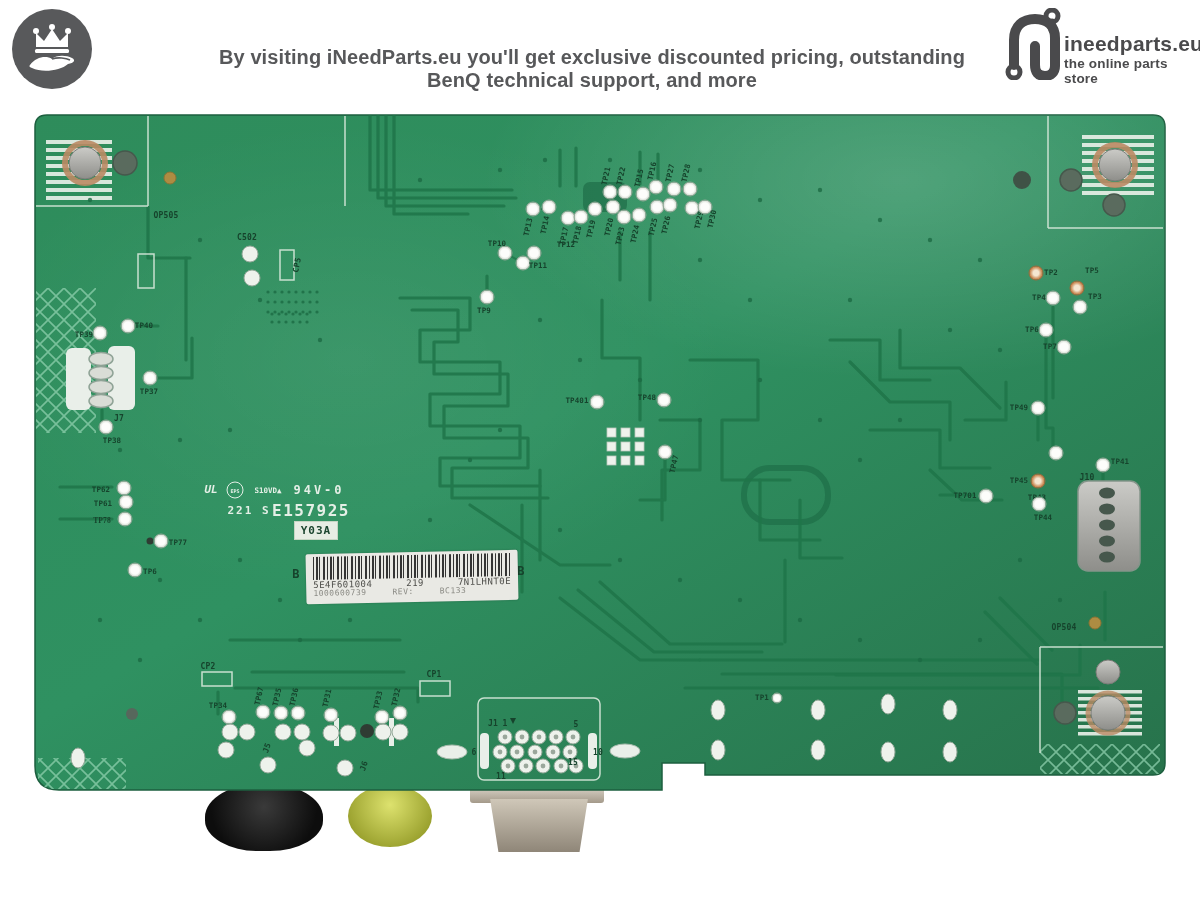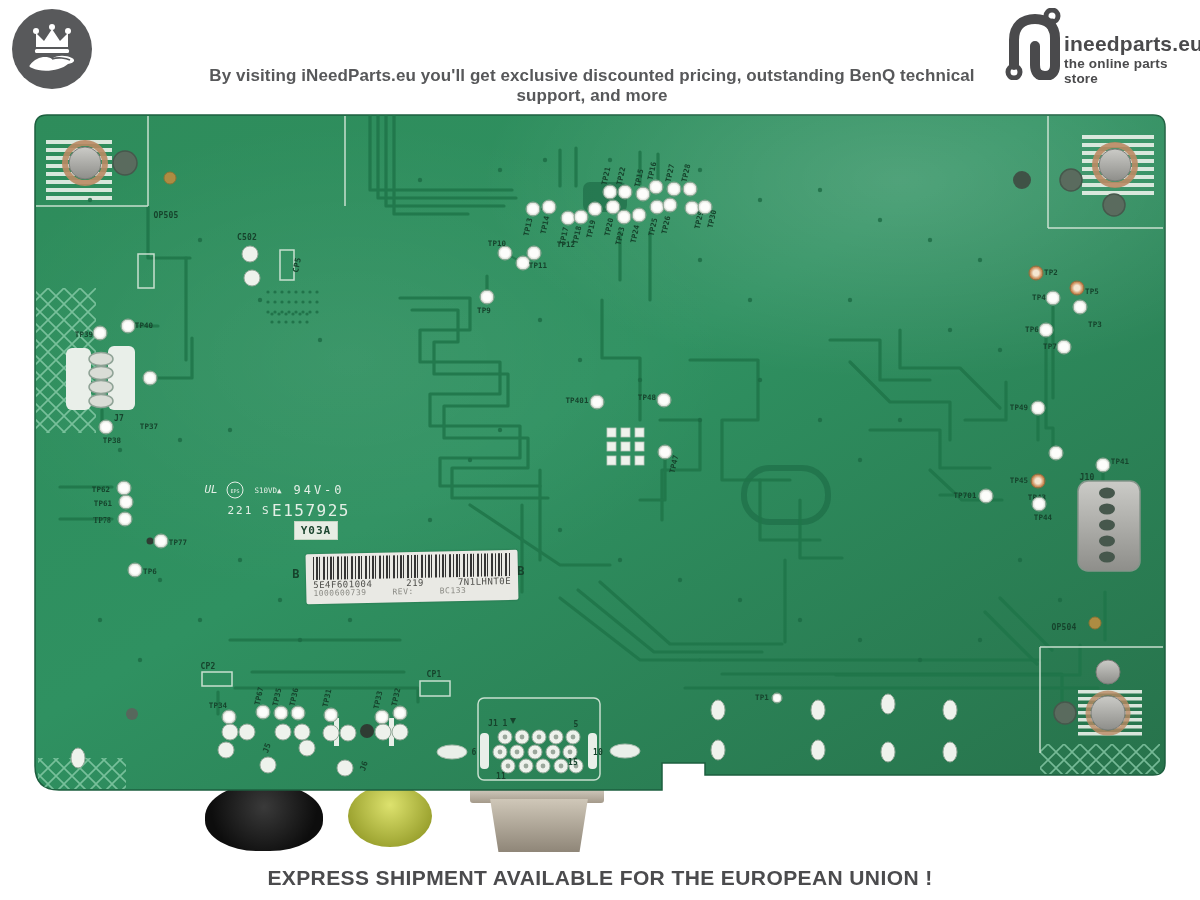--- a/index.html
+++ b/index.html
@@ -1,37 +1,37 @@
 <!DOCTYPE html>
 <html><head>
 <meta charset="utf-8">
 <style>
   html,body{margin:0;padding:0;background:#fff;}
   #page{position:relative;width:1200px;height:900px;background:#ffffff;overflow:hidden;font-family:"Liberation Sans",sans-serif;}
   .abs{position:absolute;}
   
   #crown-logo{left:8px;top:5px;width:88px;height:88px;z-index:5;}
-  #tagline{left:208px;top:66px;width:768px;text-align:center;font-size:17px;font-weight:700;color:#57585a;letter-spacing:.1px;z-index:5;}
+  #tagline{left:208px;top:46px;width:768px;text-align:center;font-size:20px;font-weight:700;color:#57585a;letter-spacing:.1px;z-index:5;}
   #brand{left:996px;top:6px;width:202px;height:76px;z-index:5;}
   #brand-mark{position:absolute;left:6px;top:2px;width:62px;height:72px;}
   #brand-title{position:absolute;left:68px;top:26px;font-size:21px;font-weight:700;color:#4a4a4c;letter-spacing:.2px;}
   #brand-sub{position:absolute;left:68px;top:50px;font-size:13.5px;font-weight:700;color:#4a4a4c;letter-spacing:.2px;}
   
   #footer{left:0;right:0;top:866px;text-align:center;font-size:21px;font-weight:700;color:#4b4b4d;letter-spacing:.4px;z-index:5;}
   
   #under-layer{position:absolute;inset:0;z-index:0;}
   #pcb-svg{position:absolute;inset:0;z-index:1;pointer-events:none;}
   #labels{position:absolute;inset:0;z-index:2;pointer-events:none;}
   .jack-black{position:absolute;left:205px;top:783px;width:118px;height:68px;border-radius:50% 50% 45% 45%;background:radial-gradient(circle at 50% 35%,#3a3a3a,#0d0d0d 72%);}
   .jack-yellow{position:absolute;left:348px;top:785px;width:84px;height:62px;border-radius:50%;background:radial-gradient(circle at 50% 32%,#dde26e,#9aa12e 75%);}
   .vga-flange{position:absolute;left:470px;top:787px;width:134px;height:16px;border-radius:3px;background:linear-gradient(#d8d2c6,#a49a8a);}
   .vga-body{position:absolute;left:487px;top:799px;width:104px;height:53px;background:linear-gradient(180deg,#cfc7b8,#8f8678);clip-path:polygon(3% 0,97% 0,89% 100%,11% 100%);}
   
   .sl{position:absolute;font-family:"DejaVu Sans Mono",monospace;font-size:8px;font-weight:700;color:#16432c;transform:translate(-50%,-50%);white-space:nowrap;letter-spacing:.2px;}
-  .slw{position:absolute;font-family:"DejaVu Sans Mono",monospace;font-weight:400;color:#e4efe6;transform:translate(-50%,-50%);white-space:nowrap;}
+  .slw{position:absolute;font-family:"DejaVu Sans Mono",monospace;font-weight:700;color:#e4efe6;transform:translate(-50%,-50%);white-space:nowrap;}
   .r78{transform:translate(-50%,-50%) rotate(-78deg);}
   .r70{transform:translate(-50%,-50%) rotate(-70deg);}
   .big-b{font-size:12px;}
   .tp-pad{position:absolute;width:13px;height:13px;border-radius:50%;transform:translate(-50%,-50%);
     background:radial-gradient(circle,#fdfdfb 45%,#d9dfd6 68%,#b9c2b6);border:1px solid #93a898;}
   .tp-pad.copper{background:radial-gradient(circle,#f5e6d0 30%,#cd8f5c 62%,#b5773f);border:1px solid #9c6a3c;}
   .tp-pad.small{width:9px;height:9px;}
   .tp-label{position:absolute;font-family:"DejaVu Sans Mono",monospace;font-size:7.5px;font-weight:700;color:#16432c;white-space:nowrap;letter-spacing:.1px;}
   
   .cert-ul{font-style:italic;font-size:11px;}
@@ -539,41 +539,41 @@
         <div class="tp-label" style="left: 577px; top: 400px; transform: translate(-50%, -50%);">TP401</div>
         <div class="tp-pad" style="left: 664px; top: 400px;"></div>
         <div class="tp-label" style="left: 647px; top: 397px; transform: translate(-50%, -50%);">TP48</div>
         <div class="tp-pad" style="left: 665px; top: 452px;"></div>
         <div class="tp-label" style="left: 674px; top: 464px; transform: translate(-50%, -50%) rotate(-78deg);">TP47</div>
         <div class="tp-pad" style="left: 128px; top: 326px;"></div>
         <div class="tp-label" style="left: 144px; top: 325px; transform: translate(-50%, -50%);">TP40</div>
         <div class="tp-pad" style="left: 100px; top: 333px;"></div>
         <div class="tp-label" style="left: 84px; top: 334px; transform: translate(-50%, -50%);">TP39</div>
         <div class="tp-pad" style="left: 150px; top: 378px;"></div>
-        <div class="tp-label" style="left: 149px; top: 391px; transform: translate(-50%, -50%); margin-top: 35px;">TP37</div>
+        <div class="tp-label" style="left: 149px; top: 391px; transform: translate(-50%, -50%);">TP37</div>
         <div class="tp-pad" style="left: 106px; top: 427px;"></div>
         <div class="tp-label" style="left: 112px; top: 440px; transform: translate(-50%, -50%);">TP38</div>
         <div class="tp-pad" style="left: 124px; top: 488px;"></div>
         <div class="tp-label" style="left: 101px; top: 489px; transform: translate(-50%, -50%);">TP62</div>
         <div class="tp-pad" style="left: 126px; top: 502px;"></div>
         <div class="tp-label" style="left: 103px; top: 503px; transform: translate(-50%, -50%);">TP61</div>
         <div class="tp-pad" style="left: 125px; top: 519px;"></div>
         <div class="tp-label" style="left: 102px; top: 520px; transform: translate(-50%, -50%); font-family: Liberation Serif, serif;">TP78</div>
         <div class="tp-pad" style="left: 161px; top: 541px;"></div>
         <div class="tp-label" style="left: 178px; top: 542px; transform: translate(-50%, -50%);">TP77</div>
         <div class="tp-pad" style="left: 135px; top: 570px;"></div>
         <div class="tp-label" style="left: 150px; top: 571px; transform: translate(-50%, -50%);">TP6</div>
         <div class="tp-pad copper" style="left: 1036px; top: 273px;"></div>
         <div class="tp-label" style="left: 1051px; top: 272px; transform: translate(-50%, -50%);">TP2</div>
         <div class="tp-pad copper" style="left: 1077px; top: 288px;"></div>
-        <div class="tp-label" style="left: 1092px; top: 291px; transform: translate(-50%, -50%);">TP5</div>
+        <div class="tp-label" style="left: 1092px; top: 270px; transform: translate(-50%, -50%);">TP5</div>
         <div class="tp-pad" style="left: 1053px; top: 298px;"></div>
         <div class="tp-label" style="left: 1039px; top: 297px; transform: translate(-50%, -50%);">TP4</div>
         <div class="tp-pad" style="left: 1080px; top: 307px;"></div>
-        <div class="tp-label" style="left: 1095px; top: 324px; transform: translate(-50%, -50%);">TP3</div>
+        <div class="tp-label" style="left: 1095px; top: 296px; transform: translate(-50%, -50%);">TP3</div>
         <div class="tp-pad" style="left: 1046px; top: 330px;"></div>
         <div class="tp-label" style="left: 1032px; top: 329px; transform: translate(-50%, -50%);">TP6</div>
         <div class="tp-pad" style="left: 1064px; top: 347px;"></div>
         <div class="tp-label" style="left: 1050px; top: 346px; transform: translate(-50%, -50%);">TP7</div>
         <div class="tp-pad" style="left: 1038px; top: 408px;"></div>
         <div class="tp-label" style="left: 1019px; top: 407px; transform: translate(-50%, -50%);">TP49</div>
         <div class="tp-pad" style="left: 1056px; top: 453px;"></div>
         <div class="tp-label" style="left: 1037px; top: 452px; transform: translate(-50%, -50%); margin-top: 45px;">TP43</div>
         <div class="tp-pad" style="left: 1103px; top: 465px;"></div>
         <div class="tp-label" style="left: 1085px; top: 461px; transform: translate(-50%, -50%); margin-left: 35px;">TP41</div>
@@ -595,14 +595,13 @@
         <div class="tp-label" style="left: 294px; top: 697px; transform: translate(-50%, -50%) rotate(-78deg);">TP36</div>
         <div class="tp-pad" style="left: 331px; top: 715px;"></div>
         <div class="tp-label" style="left: 327px; top: 698px; transform: translate(-50%, -50%) rotate(-78deg);">TP31</div>
         <div class="tp-pad" style="left: 382px; top: 717px;"></div>
         <div class="tp-label" style="left: 378px; top: 700px; transform: translate(-50%, -50%) rotate(-78deg);">TP33</div>
         <div class="tp-pad" style="left: 400px; top: 713px;"></div>
         <div class="tp-label" style="left: 396px; top: 697px; transform: translate(-50%, -50%) rotate(-78deg);">TP32</div>
       </div>
   </div>
 
-  <div class="abs" id="footer">EXPRESS SHIPMENT AVAILABLE FOR THE EUROPEAN UNION !</div>
 </div>
 
 </body></html>

